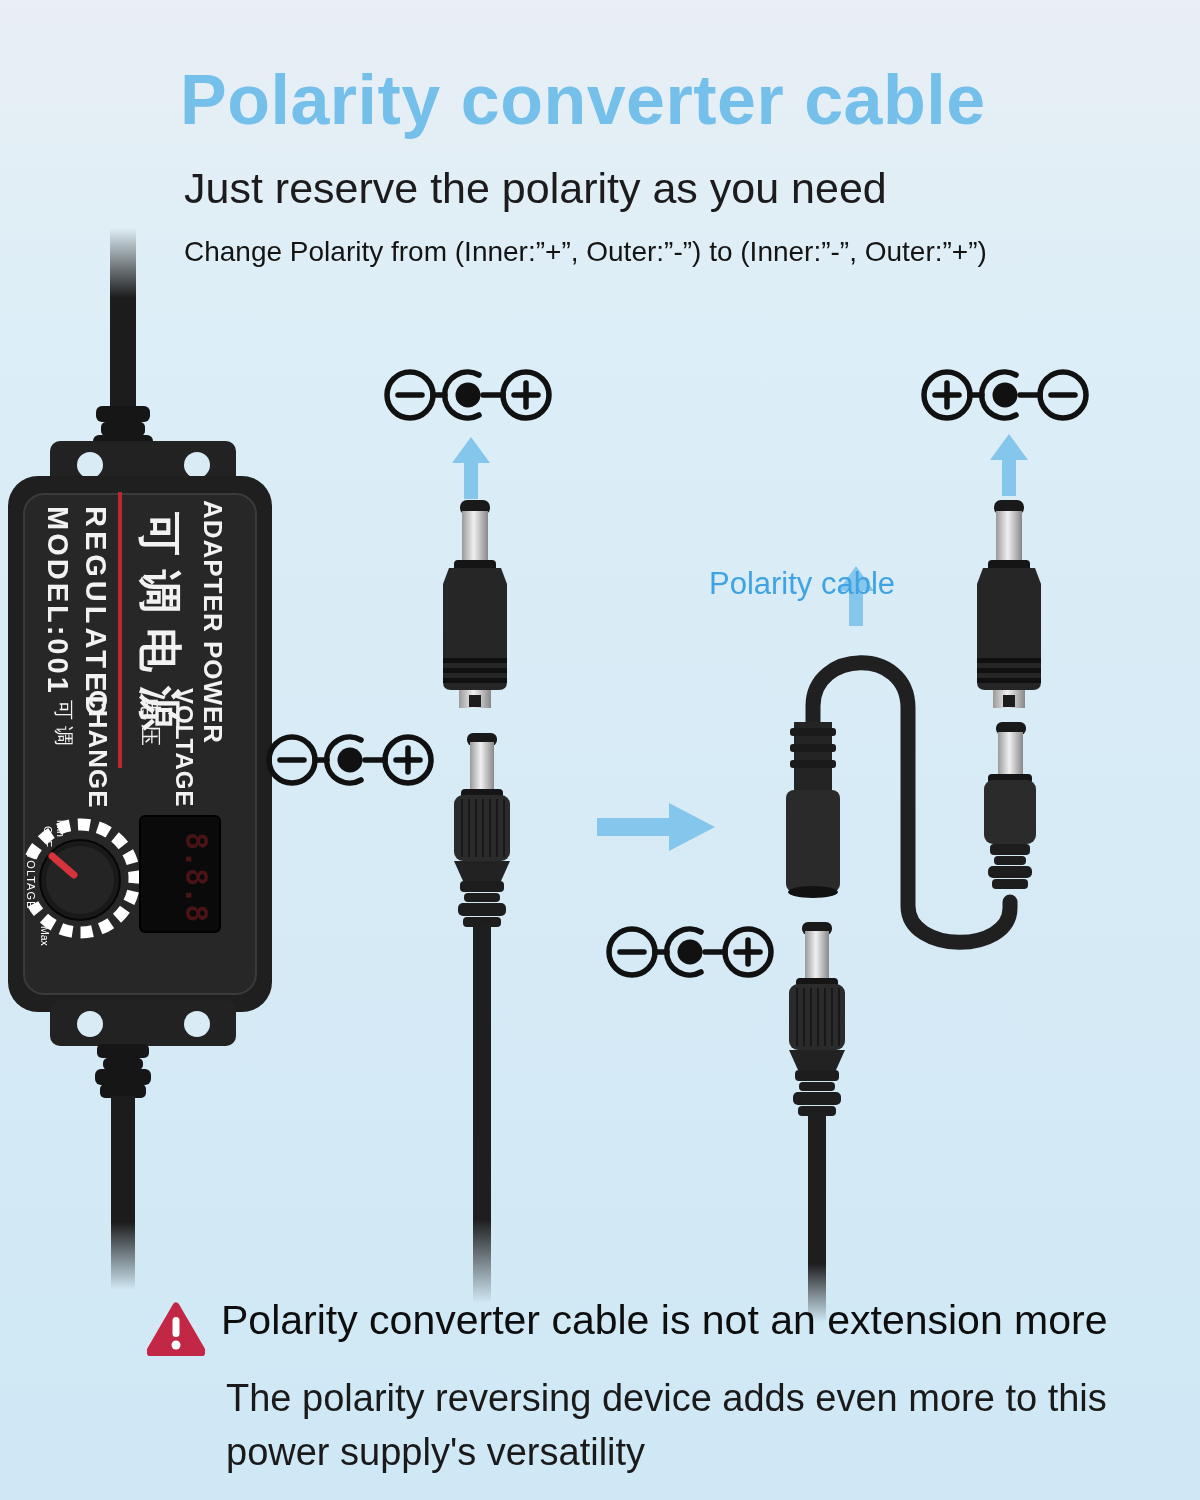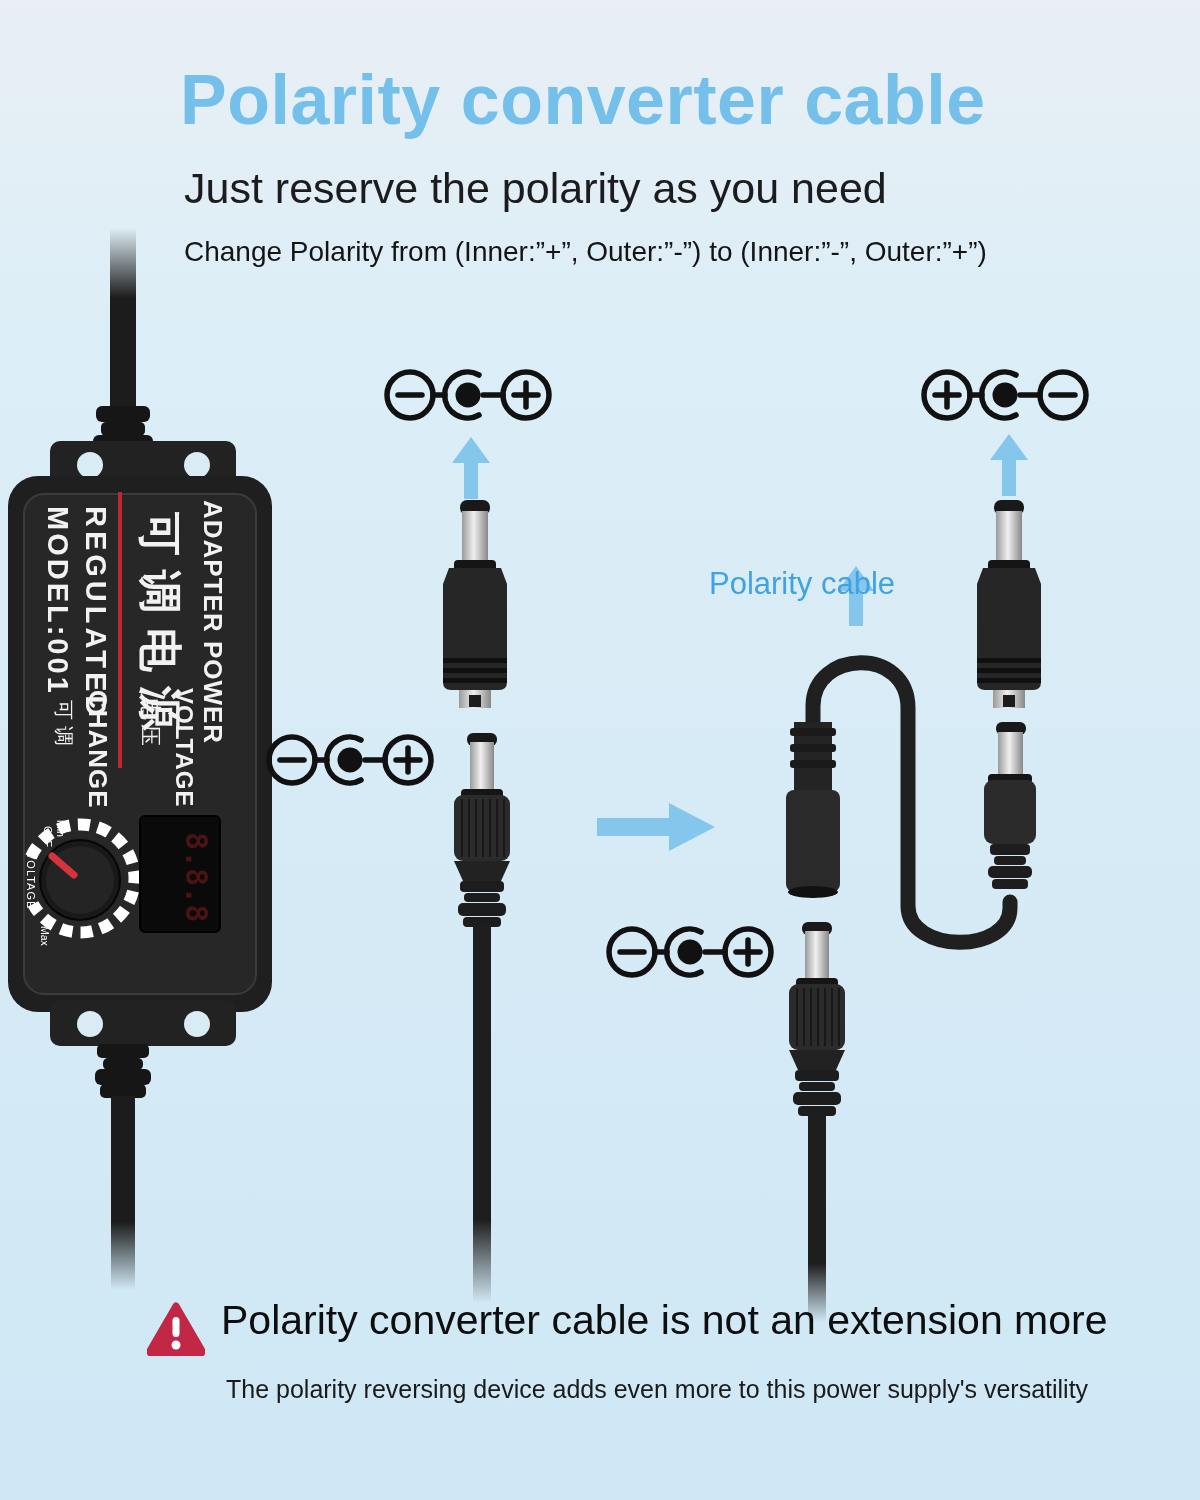--- a/index.html
+++ b/index.html
@@ -7,21 +7,21 @@
     position:relative;width:1200px;height:1500px;overflow:hidden;
     background:linear-gradient(180deg,#E9EFF4 0%,#DCEEF7 22%,#D7EBF6 55%,#CFE8F5 100%);
     font-family:"Liberation Sans",sans-serif;
   }
   .abs{position:absolute;}
   .title{left:180px;top:60px;font-size:70px;font-weight:700;color:#74C0EA;letter-spacing:.5px;white-space:nowrap;}
   .subtitle{left:184px;top:164px;font-size:43px;font-weight:400;color:#1c1c1e;white-space:nowrap;}
   .desc{left:184px;top:236px;font-size:28px;color:#141414;white-space:nowrap;}
   .pol-label{left:709px;top:518px;font-size:31px;font-weight:400;color:#3FA3E3;white-space:nowrap;margin-top:48px;}
   .warn-title{left:221px;top:1297px;font-size:41px;color:#0e0e0e;white-space:nowrap;}
-  .warn-body{left:226px;top:1372px;font-size:25px;color:#1a1a1a;width:960px;line-height:1.42;}
+  .warn-body{left:226px;top:1372px;font-size:38px;color:#1a1a1a;width:960px;line-height:1.42;}
   svg{display:block;}
   text{font-family:"Liberation Sans",sans-serif;}
   .seg{font-family:"DejaVu Sans Mono",monospace;}
 </style>
 </head>
 <body>
 
 <div class="canvas">
 
   <div class="abs title">Polarity converter cable</div>

